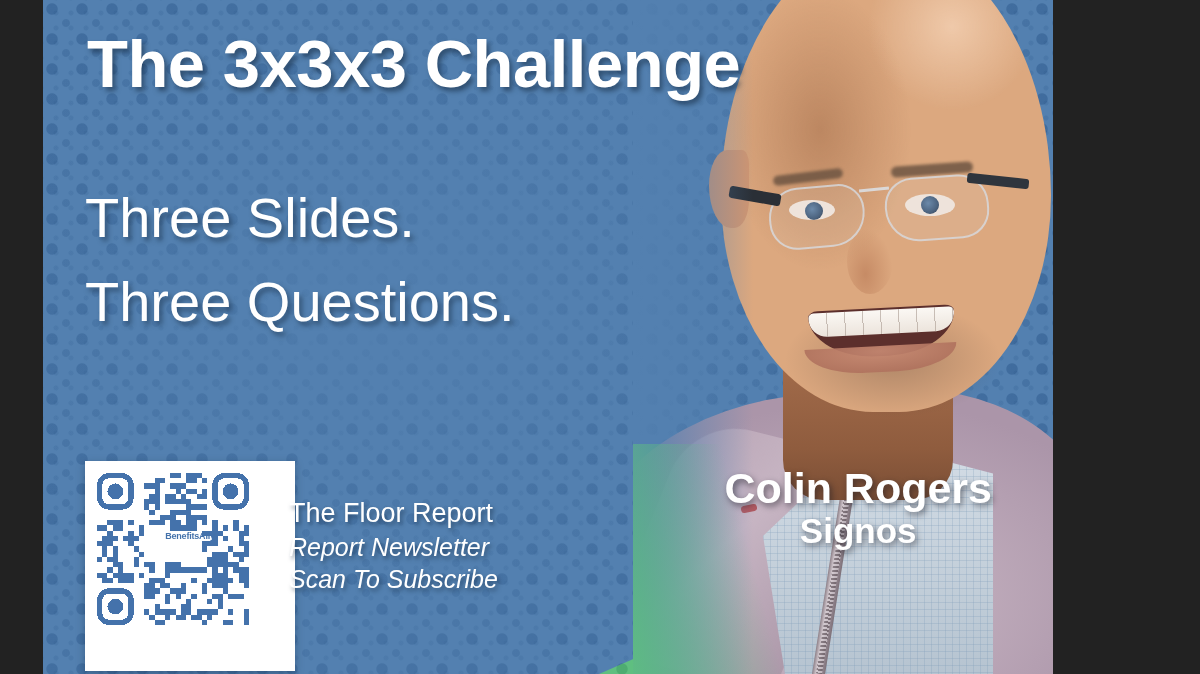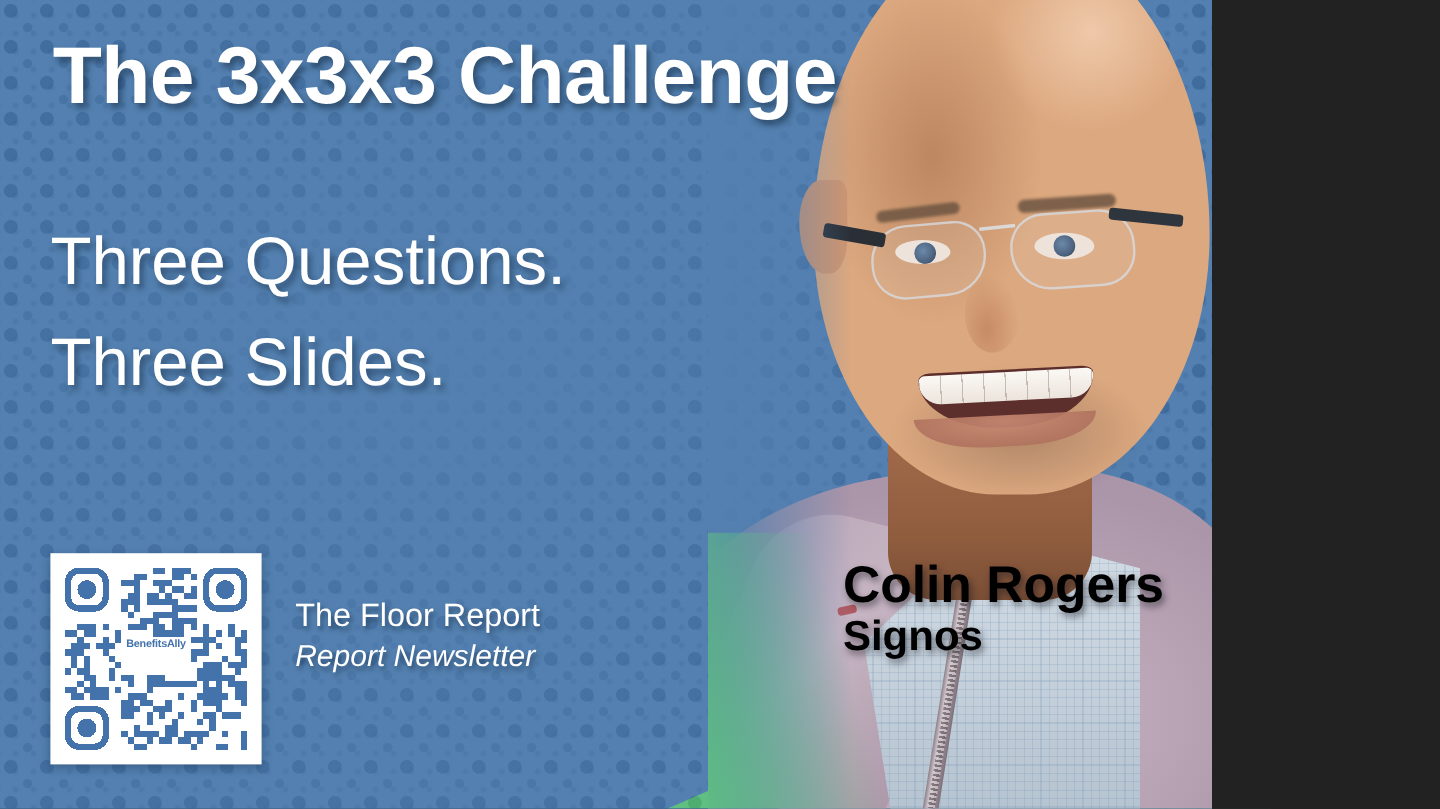--- a/index.html
+++ b/index.html
@@ -8,20 +8,21 @@
     background: #222;
   }
   #slide {
     position: relative;
     width: 1010px;
     height: 674px;
     overflow: hidden;
     font-family: "Liberation Sans", sans-serif;
     background: #5380b0;
     user-select: none;
+    margin-left: 43px;
   }
 
   
   .bg-base {
     position: absolute;
     inset: 0;
     background: #5380b0;
   }
   
   .dots-a {
@@ -315,21 +316,21 @@
   .subtitle div { white-space: nowrap; }
 
   
   .qr-panel {
     position: absolute;
     left: 42px;
     top: 461px;
     width: 176px;
     height: 176px;
     background: #ffffff;
-    padding: 0;
+    padding: 17px;
     box-shadow: 0 3px 8px rgba(15,35,56,.35);
   }
   .qr-canvas {
     position: absolute;
     left: 12px;
     top: 12px;
     width: 152px;
     height: 152px;
   }
   .qr-center-label {
@@ -359,24 +360,24 @@
   .nl-sub {
     font-size: 25px;
     font-style: italic;
     font-weight: 400;
     line-height: 1.30;
     white-space: nowrap;
   }
 
   .speaker {
     position: absolute;
-    right: 40px;
+    right: 61px;
     top: 466px;
-    text-align: left;
-    color: #000000;
+    text-align: center;
+    color: #ffffff;
     text-shadow: 2px 3px 6px rgba(25,25,35,.55);
   }
   .speaker-name {
     font-size: 43px;
     font-weight: 700;
     line-height: 1.05;
     white-space: nowrap;
   }
   .speaker-org {
     font-size: 35px;
@@ -433,42 +434,43 @@
       </div>
       <div class="lip-lower"></div>
       <div class="photo-edge-fade"></div>
       <div class="photo-edge-fade-green"></div>
     </div>
   </div>
 
   <div class="title">The 3x3x3 Challenge</div>
 
   <div class="subtitle">
+    <div>Three Slides.</div>
     <div>Three Questions.</div>
-    <div>Three Slides.</div>
   </div>
 
   <div class="qr-panel">
     <svg class="qr-canvas" viewBox="0 0 29 29" shape-rendering="crispEdges">
       <g id="qr-modules" fill="#4472ab">
           <path d="M14 0h1v1h-1zM15 0h1v1h-1zM17 0h1v1h-1zM18 0h1v1h-1zM19 0h1v1h-1zM11 1h1v1h-1zM12 1h1v1h-1zM17 1h1v1h-1zM18 1h1v1h-1zM20 1h1v1h-1zM9 2h1v1h-1zM10 2h1v1h-1zM11 2h1v1h-1zM14 2h1v1h-1zM15 2h1v1h-1zM16 2h1v1h-1zM11 3h1v1h-1zM15 3h1v1h-1zM17 3h1v1h-1zM18 3h1v1h-1zM20 3h1v1h-1zM10 4h1v1h-1zM11 4h1v1h-1zM13 4h1v1h-1zM14 4h1v1h-1zM16 4h1v1h-1zM19 4h1v1h-1zM20 4h1v1h-1zM9 5h1v1h-1zM10 5h1v1h-1zM11 5h1v1h-1zM13 5h1v1h-1zM14 5h1v1h-1zM15 5h1v1h-1zM16 5h1v1h-1zM17 5h1v1h-1zM9 6h1v1h-1zM11 6h1v1h-1zM17 6h1v1h-1zM18 6h1v1h-1zM19 6h1v1h-1zM20 6h1v1h-1zM10 7h1v1h-1zM14 7h1v1h-1zM15 7h1v1h-1zM16 7h1v1h-1zM17 7h1v1h-1zM12 8h1v1h-1zM13 8h1v1h-1zM14 8h1v1h-1zM17 8h1v1h-1zM18 8h1v1h-1zM19 8h1v1h-1zM20 8h1v1h-1zM2 9h1v1h-1zM3 9h1v1h-1zM4 9h1v1h-1zM6 9h1v1h-1zM10 9h1v1h-1zM11 9h1v1h-1zM12 9h1v1h-1zM14 9h1v1h-1zM15 9h1v1h-1zM17 9h1v1h-1zM18 9h1v1h-1zM20 9h1v1h-1zM22 9h1v1h-1zM26 9h1v1h-1zM0 10h1v1h-1zM1 10h1v1h-1zM3 10h1v1h-1zM4 10h1v1h-1zM8 10h1v1h-1zM14 10h1v1h-1zM15 10h1v1h-1zM16 10h1v1h-1zM17 10h1v1h-1zM18 10h1v1h-1zM22 10h1v1h-1zM24 10h1v1h-1zM26 10h1v1h-1zM28 10h1v1h-1zM2 11h1v1h-1zM6 11h1v1h-1zM8 11h1v1h-1zM20 11h1v1h-1zM21 11h1v1h-1zM22 11h1v1h-1zM23 11h1v1h-1zM27 11h1v1h-1zM28 11h1v1h-1zM1 12h1v1h-1zM2 12h1v1h-1zM3 12h1v1h-1zM5 12h1v1h-1zM6 12h1v1h-1zM7 12h1v1h-1zM22 12h1v1h-1zM24 12h1v1h-1zM27 12h1v1h-1zM0 13h1v1h-1zM1 13h1v1h-1zM2 13h1v1h-1zM6 13h1v1h-1zM20 13h1v1h-1zM21 13h1v1h-1zM22 13h1v1h-1zM27 13h1v1h-1zM28 13h1v1h-1zM1 14h1v1h-1zM3 14h1v1h-1zM7 14h1v1h-1zM20 14h1v1h-1zM25 14h1v1h-1zM28 14h1v1h-1zM1 15h1v1h-1zM3 15h1v1h-1zM8 15h1v1h-1zM22 15h1v1h-1zM23 15h1v1h-1zM24 15h1v1h-1zM26 15h1v1h-1zM27 15h1v1h-1zM28 15h1v1h-1zM0 16h1v1h-1zM2 16h1v1h-1zM3 16h1v1h-1zM7 16h1v1h-1zM21 16h1v1h-1zM22 16h1v1h-1zM23 16h1v1h-1zM24 16h1v1h-1zM27 16h1v1h-1zM3 17h1v1h-1zM4 17h1v1h-1zM7 17h1v1h-1zM9 17h1v1h-1zM10 17h1v1h-1zM13 17h1v1h-1zM14 17h1v1h-1zM15 17h1v1h-1zM21 17h1v1h-1zM22 17h1v1h-1zM23 17h1v1h-1zM24 17h1v1h-1zM25 17h1v1h-1zM26 17h1v1h-1zM2 18h1v1h-1zM4 18h1v1h-1zM10 18h1v1h-1zM13 18h1v1h-1zM14 18h1v1h-1zM15 18h1v1h-1zM16 18h1v1h-1zM17 18h1v1h-1zM18 18h1v1h-1zM19 18h1v1h-1zM20 18h1v1h-1zM22 18h1v1h-1zM24 18h1v1h-1zM26 18h1v1h-1zM27 18h1v1h-1zM28 18h1v1h-1zM0 19h1v1h-1zM1 19h1v1h-1zM3 19h1v1h-1zM4 19h1v1h-1zM5 19h1v1h-1zM6 19h1v1h-1zM8 19h1v1h-1zM13 19h1v1h-1zM22 19h1v1h-1zM23 19h1v1h-1zM24 19h1v1h-1zM27 19h1v1h-1zM28 19h1v1h-1zM1 20h1v1h-1zM2 20h1v1h-1zM4 20h1v1h-1zM5 20h1v1h-1zM6 20h1v1h-1zM10 20h1v1h-1zM11 20h1v1h-1zM12 20h1v1h-1zM18 20h1v1h-1zM21 20h1v1h-1zM22 20h1v1h-1zM23 20h1v1h-1zM24 20h1v1h-1zM25 20h1v1h-1zM27 20h1v1h-1zM28 20h1v1h-1zM9 21h1v1h-1zM10 21h1v1h-1zM12 21h1v1h-1zM13 21h1v1h-1zM16 21h1v1h-1zM20 21h1v1h-1zM22 21h1v1h-1zM23 21h1v1h-1zM24 21h1v1h-1zM28 21h1v1h-1zM9 22h1v1h-1zM10 22h1v1h-1zM11 22h1v1h-1zM14 22h1v1h-1zM15 22h1v1h-1zM16 22h1v1h-1zM20 22h1v1h-1zM24 22h1v1h-1zM9 23h1v1h-1zM10 23h1v1h-1zM13 23h1v1h-1zM15 23h1v1h-1zM18 23h1v1h-1zM22 23h1v1h-1zM23 23h1v1h-1zM25 23h1v1h-1zM26 23h1v1h-1zM27 23h1v1h-1zM13 24h1v1h-1zM17 24h1v1h-1zM21 24h1v1h-1zM23 24h1v1h-1zM11 25h1v1h-1zM16 25h1v1h-1zM17 25h1v1h-1zM23 25h1v1h-1zM9 26h1v1h-1zM11 26h1v1h-1zM12 26h1v1h-1zM13 26h1v1h-1zM14 26h1v1h-1zM16 26h1v1h-1zM17 26h1v1h-1zM19 26h1v1h-1zM20 26h1v1h-1zM21 26h1v1h-1zM22 26h1v1h-1zM25 26h1v1h-1zM28 26h1v1h-1zM10 27h1v1h-1zM13 27h1v1h-1zM15 27h1v1h-1zM16 27h1v1h-1zM18 27h1v1h-1zM19 27h1v1h-1zM21 27h1v1h-1zM28 27h1v1h-1zM11 28h1v1h-1zM12 28h1v1h-1zM20 28h1v1h-1zM24 28h1v1h-1zM25 28h1v1h-1zM28 28h1v1h-1z"></path>
           <rect x="0.5" y="0.5" width="6" height="6" rx="1.8" fill="none" stroke="#4472ab" stroke-width="1"></rect>
           <circle cx="3.5" cy="3.5" r="1.5" fill="#4472ab"></circle>
           <rect x="22.5" y="0.5" width="6" height="6" rx="1.8" fill="none" stroke="#4472ab" stroke-width="1"></rect>
           <circle cx="25.5" cy="3.5" r="1.5" fill="#4472ab"></circle>
           <rect x="0.5" y="22.5" width="6" height="6" rx="1.8" fill="none" stroke="#4472ab" stroke-width="1"></rect>
           <circle cx="3.5" cy="25.5" r="1.5" fill="#4472ab"></circle>
         </g>
     </svg>
     <div class="qr-center-label">BenefitsAlly</div>
   </div>
 
   <div class="newsletter">
     <div class="nl-title">The Floor Report</div>
     <div class="nl-sub">Report Newsletter</div>
+    <div class="nl-sub">Scan To Subscribe</div>
   </div>
 
   <div class="speaker">
     <div class="speaker-name">Colin Rogers</div>
     <div class="speaker-org">Signos</div>
   </div>
 
 </div>
 
 </body></html>

